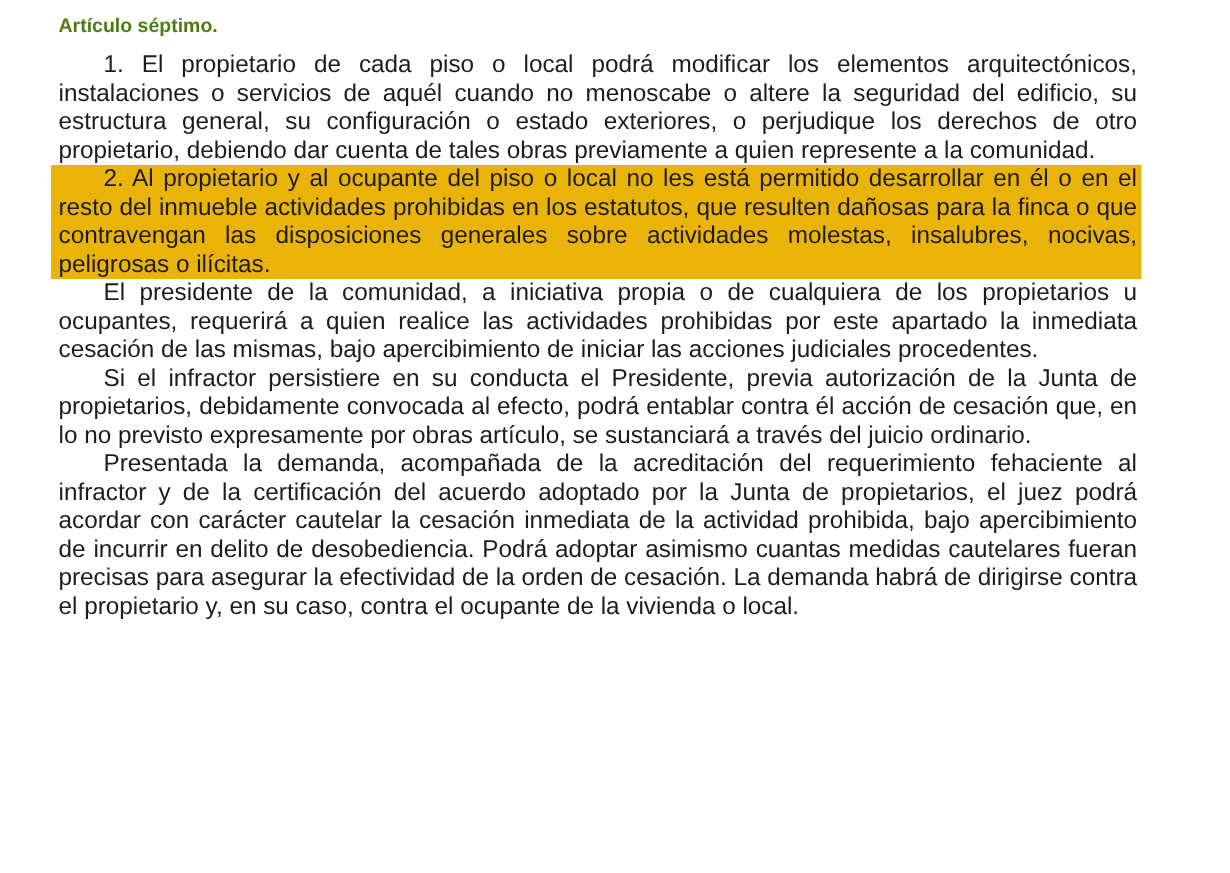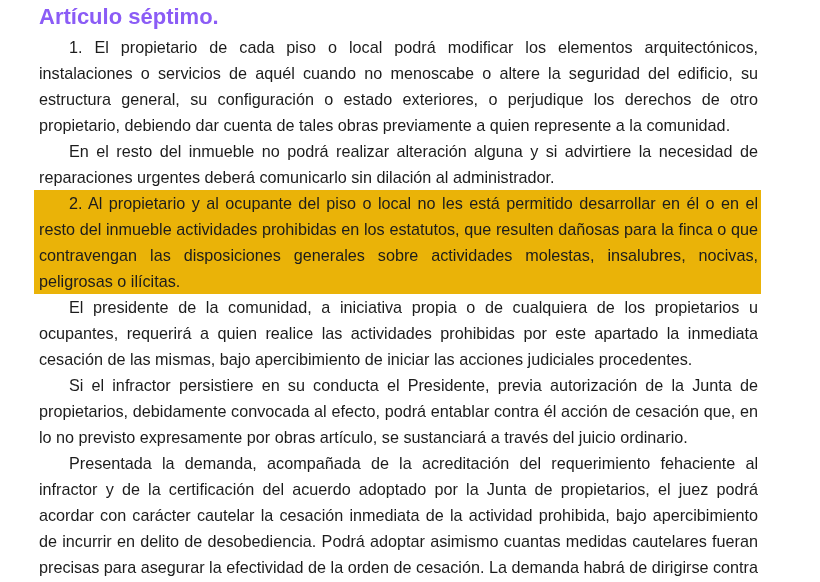--- a/index.html
+++ b/index.html
@@ -16,28 +16,28 @@
     color: #1a1a1a;
   }
   .page {
     position: absolute;
     left: 39px;
     top: 6px;
     width: 719px;
   }
   .heading {
     font-weight: bold;
-    font-size: 22px;
+    font-size: 13px;
     line-height: 22px;
     margin: 0 0 6px 0;
-    color: #8b5cf6;
+    color: #4d7c0f;
   }
   .para {
     font-size: 16.2px;
-    line-height: 26px;
+    line-height: 19px;
     text-align: justify;
     text-indent: 30px;
     margin: 0;
     color: #1c1c1c;
     word-spacing: 0px;
   }
   .highlight {
     background: #eab308;
     margin-left: -5px;
     margin-right: -3px;
@@ -45,18 +45,17 @@
     padding-right: 3px;
   }
 </style>
 </head>
 <body>
 
 <div class="page">
   <h1 class="heading">Artículo séptimo.</h1>
 
   <p class="para">1. El propietario de cada piso o local podrá modificar los elementos arquitectónicos, instalaciones o servicios de aquél cuando no menoscabe o altere la seguridad del edificio, su estructura general, su configuración o estado exteriores, o perjudique los derechos de otro propietario, debiendo dar cuenta de tales obras previamente a quien represente a la comunidad.</p>
-  <p class="para">En el resto del inmueble no podrá realizar alteración alguna y si advirtiere la necesidad de reparaciones urgentes deberá comunicarlo sin dilación al administrador.</p>
   <p class="para highlight">2. Al propietario y al ocupante del piso o local no les está permitido desarrollar en él o en el resto del inmueble actividades prohibidas en los estatutos, que resulten dañosas para la finca o que contravengan las disposiciones generales sobre actividades molestas, insalubres, nocivas, peligrosas o ilícitas.</p>
   <p class="para">El presidente de la comunidad, a iniciativa propia o de cualquiera de los propietarios u ocupantes, requerirá a quien realice las actividades prohibidas por este apartado la inmediata cesación de las mismas, bajo apercibimiento de iniciar las acciones judiciales procedentes.</p>
   <p class="para">Si el infractor persistiere en su conducta el Presidente, previa autorización de la Junta de propietarios, debidamente convocada al efecto, podrá entablar contra él acción de cesación que, en lo no previsto expresamente por obras artículo, se sustanciará a través del juicio ordinario.</p>
   <p class="para">Presentada la demanda, acompañada de la acreditación del requerimiento fehaciente al infractor y de la certificación del acuerdo adoptado por la Junta de propietarios, el juez podrá acordar con carácter cautelar la cesación inmediata de la actividad prohibida, bajo apercibimiento de incurrir en delito de desobediencia. Podrá adoptar asimismo cuantas medidas cautelares fueran precisas para asegurar la efectividad de la orden de cesación. La demanda habrá de dirigirse contra el propietario y, en su caso, contra el ocupante de la vivienda o local.</p>
 </div>
 
 </body></html>

